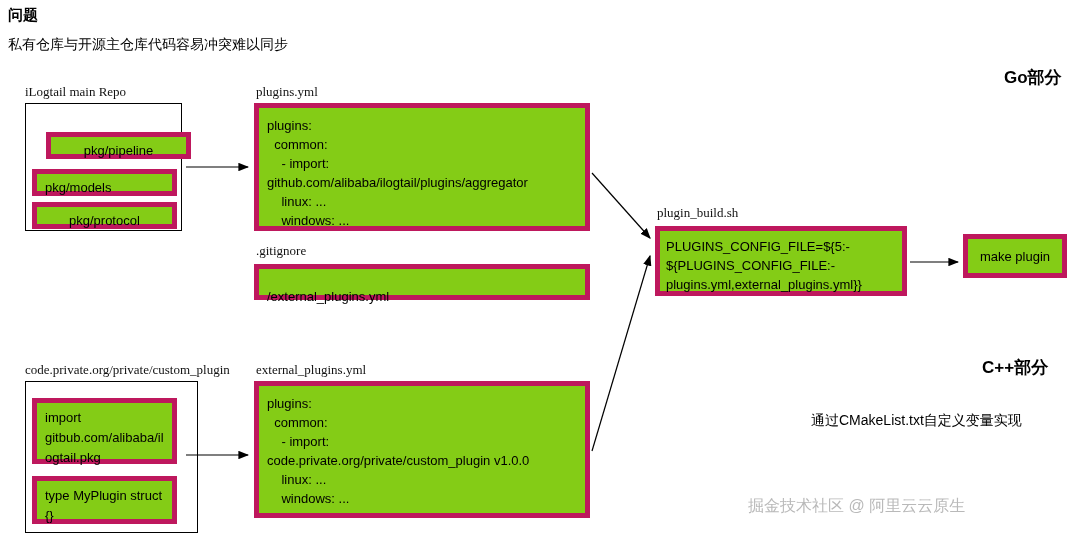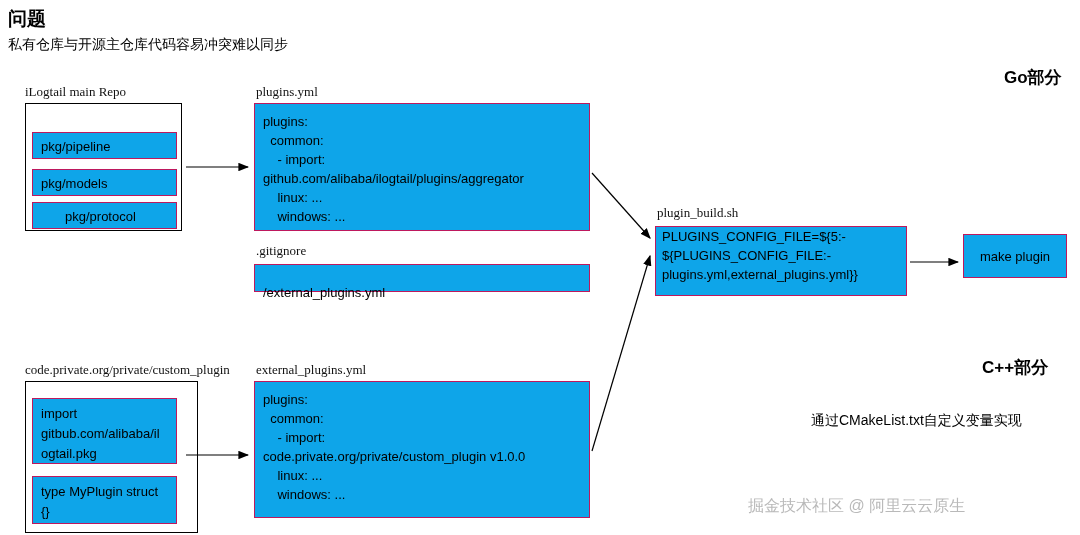--- a/index.html
+++ b/index.html
@@ -16,41 +16,41 @@
     overflow: hidden;
   }
   .canvas {
     position: relative;
     width: 1080px;
     height: 535px;
   }
   .abs { position: absolute; }
 
   .title {
-    font-size: 19px;
+    font-size: 15px;
     font-weight: bold;
     left: 8px;
     top: 6px;
   }
   .subtitle {
     font-size: 14px;
     left: 8px;
     top: 36px;
   }
 
   .caption {
     font-size: 13px;
     color: #111;
     white-space: nowrap;
     font-family: Liberation Serif, serif;
   }
 
   .box {
-    border: 1px solid #be185d;
-    background: #0ea5e9;
+    border: 5px solid #be185d;
+    background: #84cc16;
     box-sizing: border-box;
   }
 
   .codebox {
     font-size: 13px;
     line-height: 19px;
     padding: 8px 8px 8px 8px;
     box-sizing: border-box;
     white-space: pre-wrap;
     word-break: break-word;
@@ -105,38 +105,38 @@
   <div class="abs title">问题</div>
   <div class="abs subtitle">私有仓库与开源主仓库代码容易冲突难以同步</div>
 
   <div class="abs label-right" style="left:1004px; top:66px;">Go部分</div>
   <div class="abs label-right" style="left:982px; top:356px;">C++部分</div>
   <div class="abs label-right-sub" style="left:811px; top:412px;">通过CMakeList.txt自定义变量实现</div>
   <div class="abs watermark" style="left:723px; top:496px;">掘金技术社区 @ 阿里云云原生</div>
 
   <div class="abs caption" style="left:25px; top:84px;">iLogtail main Repo</div>
   <div class="abs outerframe" style="left:25px; top:103px; width:157px; height:128px;">
-    <div class="box smallbox" style="position:absolute; left:6px; top:28px; width:145px; height:27px;">pkg/pipeline</div>
+    <div class="box smallbox" style="position:absolute; left:20px; top:28px; width:145px; height:27px;text-align:center;">pkg/pipeline</div>
     <div class="box smallbox" style="position:absolute; left:6px; top:65px; width:145px; height:27px;">pkg/models</div>
     <div class="box smallbox" style="position:absolute; left:6px; top:98px; width:145px; height:27px;padding-left:32px;">pkg/protocol</div>
   </div>
 
   <div class="abs caption" style="left:256px; top:84px;">plugins.yml</div>
   <div class="abs box codebox" style="left:254px; top:103px; width:336px; height:128px;">plugins:
   common:
     - import:
 github.com/alibaba/ilogtail/plugins/aggregator
     linux: ...
     windows: ...</div>
 
   <div class="abs caption" style="left:256px; top:243px;">.gitignore</div>
   <div class="abs box codebox" style="left:254px; top:264px; width:336px; height:28px; padding-top:18px;">/external_plugins.yml</div>
 
   <div class="abs caption" style="left:657px; top:205px;">plugin_build.sh</div>
-  <div class="abs box codebox" style="left:655px; top:226px; width:252px; height:70px; padding:0 6px;">PLUGINS_CONFIG_FILE=${5:-
+  <div class="abs box codebox" style="left:655px; top:226px; width:252px; height:70px; padding:6px 6px;">PLUGINS_CONFIG_FILE=${5:-
 ${PLUGINS_CONFIG_FILE:-
 plugins.yml,external_plugins.yml}}</div>
 
   <div class="abs box" style="left:963px; top:234px; width:104px; height:44px; display:flex; align-items:center; justify-content:center; font-size:13px;">
     <span>make plugin</span>
   </div>
 
   <div class="abs caption" style="left:25px; top:362px;">code.private.org/private/custom_plugin</div>
   <div class="abs outerframe" style="left:25px; top:381px; width:173px; height:152px;">
     <div class="box smallbox" style="position:absolute; left:6px; top:16px; width:145px; height:66px; line-height:20px;">import

